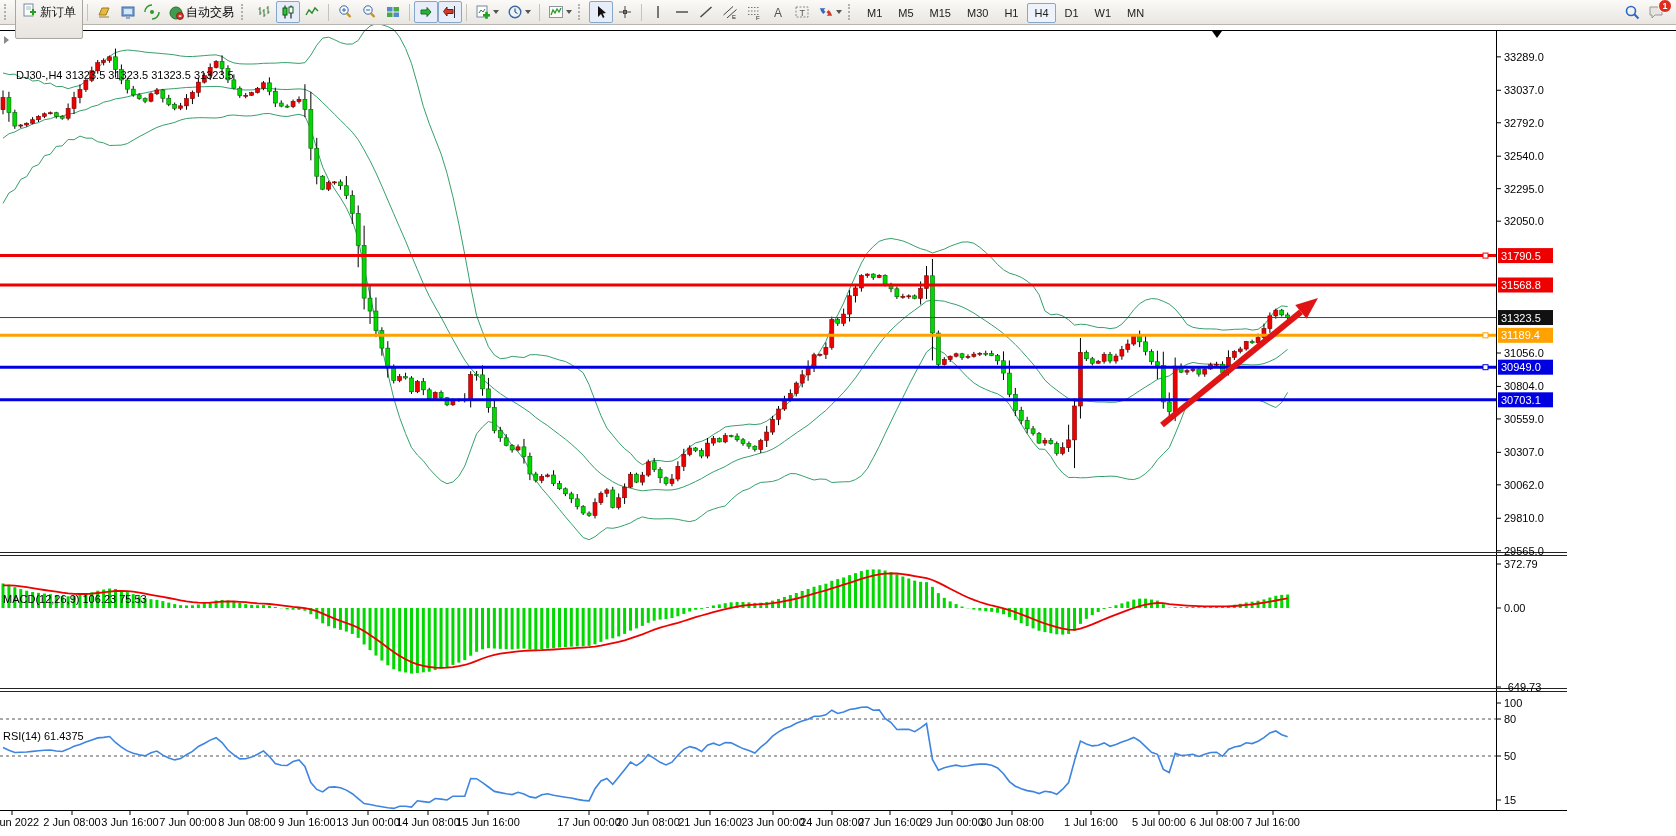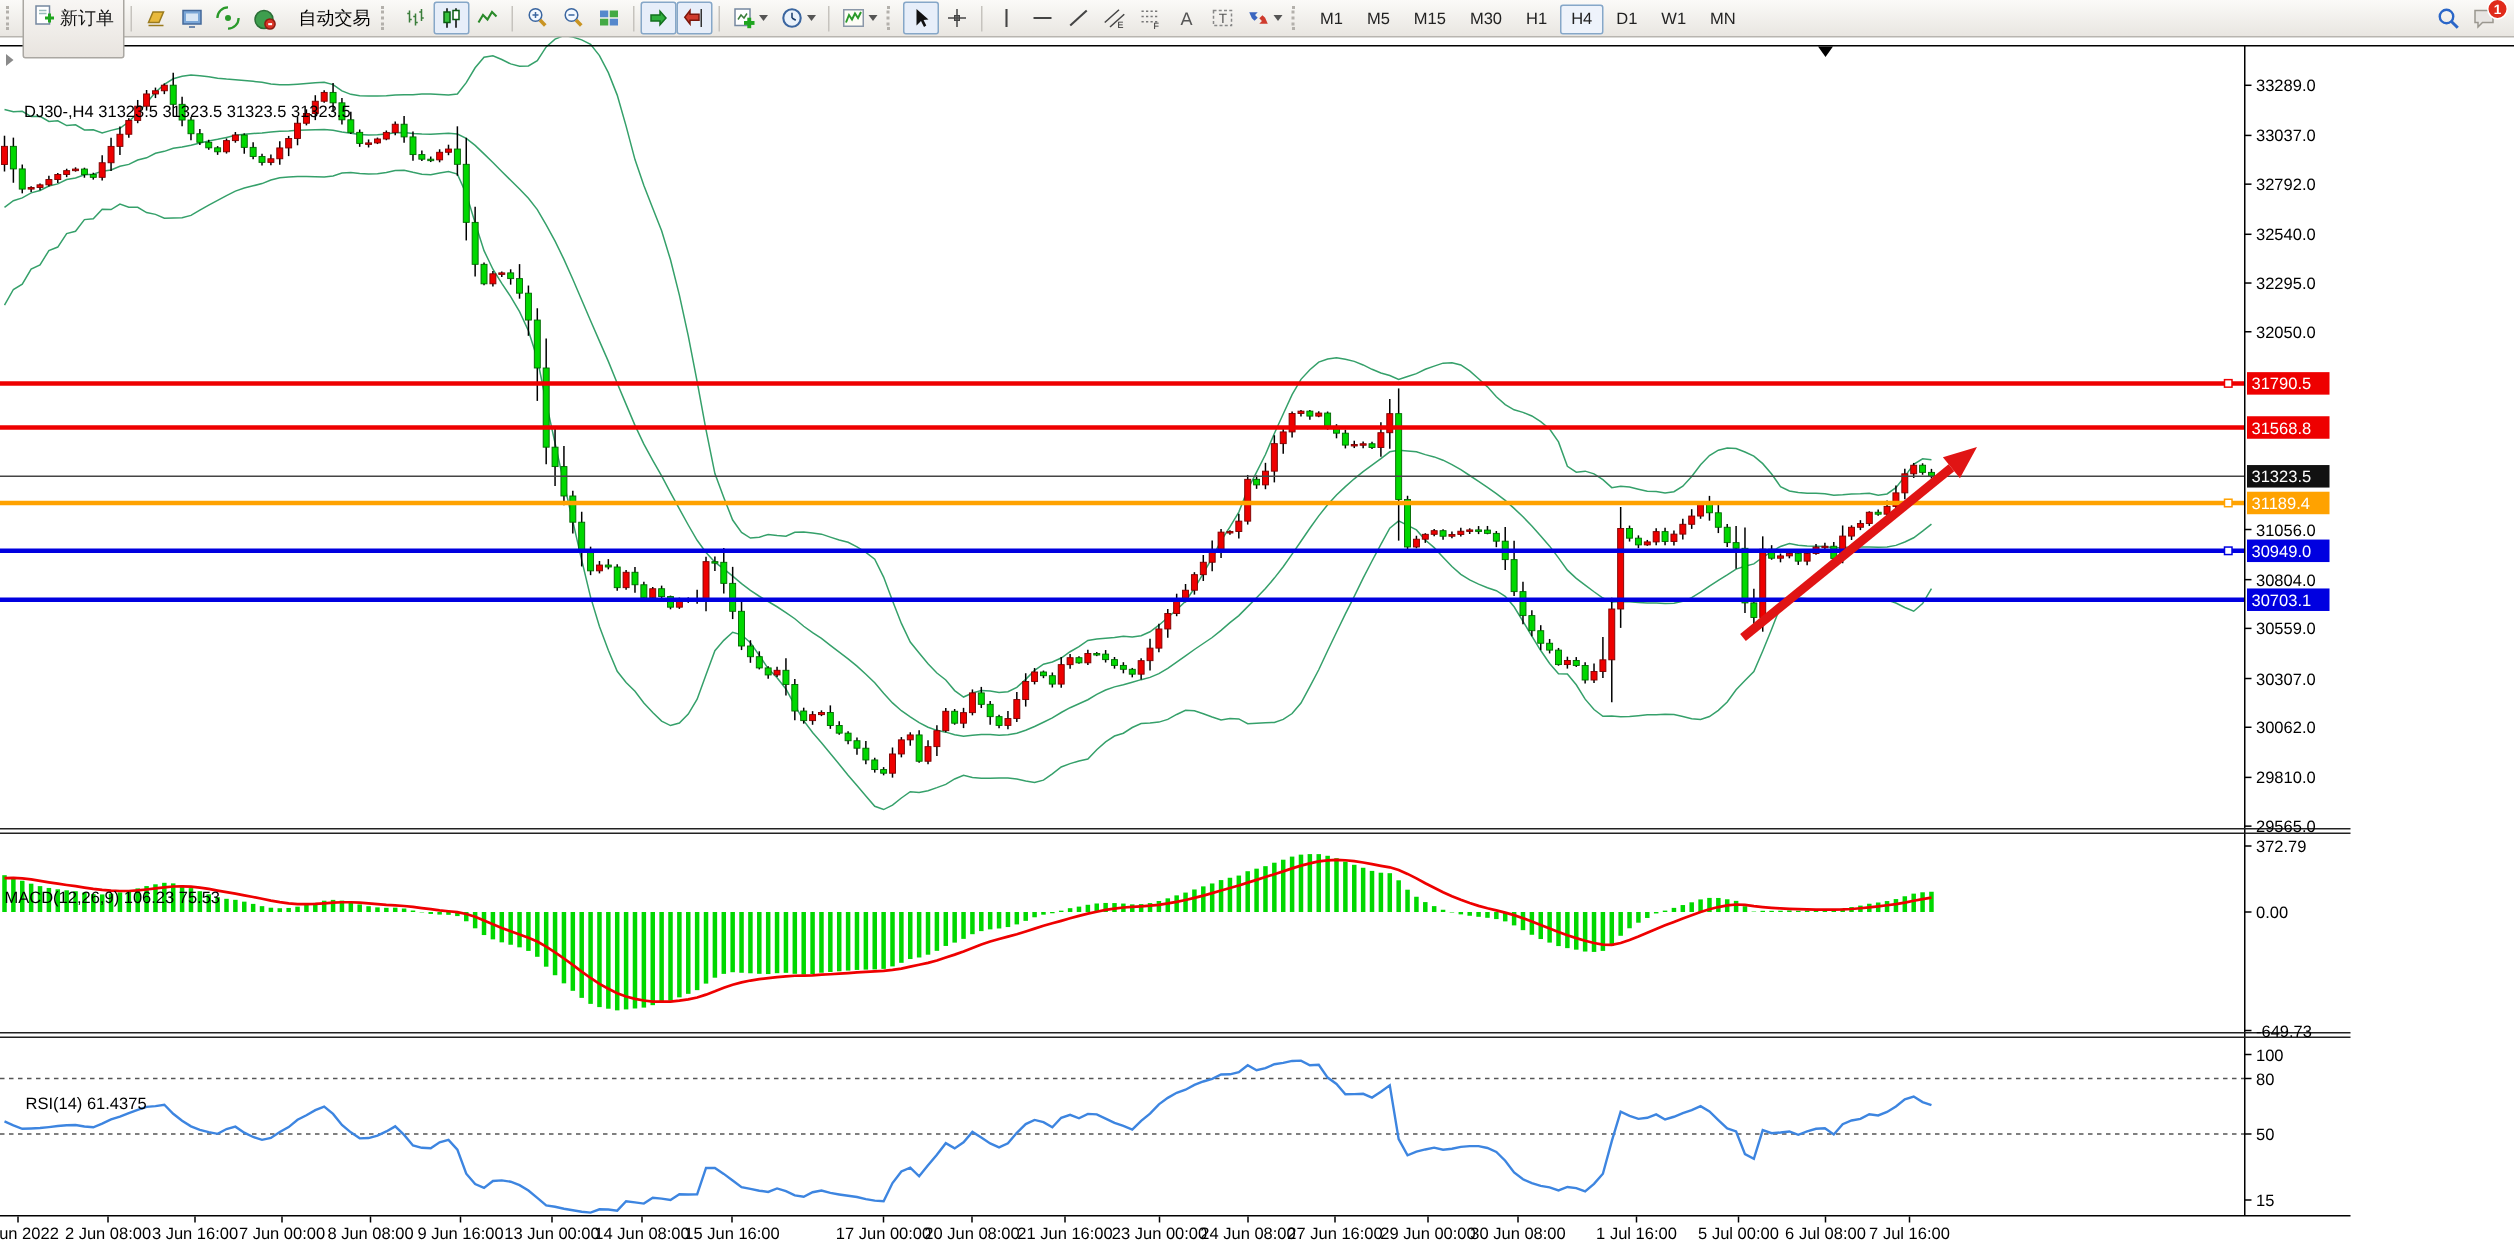--- a/index.html
+++ b/index.html
@@ -66,21 +66,21 @@
         <line x1="6" y1="14" x2="10" y2="14" stroke="#44699a"></line>
       </svg>
   </span>
   <span class="tbtn">
     <svg width="16" height="16">
         <circle cx="8" cy="8" r="2" fill="#2a9a2a"></circle>
         <path d="M3,13 A7,7 0 0 1 3,3" fill="none" stroke="#2a9a2a" stroke-width="1.5" transform="rotate(45 8 8)"></path>
         <path d="M13,3 A7,7 0 0 1 13,13" fill="none" stroke="#2a9a2a" stroke-width="1.5" transform="rotate(45 8 8)"></path>
       </svg>
   </span>
-  <span class="tbtn" style="width:auto;padding:0 4px;gap:15px">
+  <span class="tbtn" style="width:auto;padding:0 4px;gap:2px">
     <svg width="15" height="15">
         <circle cx="7" cy="8" r="6" fill="#3e9e4e" stroke="#2a6e36"></circle>
         <circle cx="11" cy="11" r="3.4" fill="#d93325" stroke="#8d1d12"></circle>
         <rect x="9.8" y="10.4" width="2.6" height="1.4" fill="#fff"></rect>
       </svg>
     <span style="font-size:12px">自动交易</span>
   </span>
 
   <div class="tgrip"></div>
 
@@ -255,21 +255,21 @@
     <svg width="17" height="16">
         <path d="M2,3 h12 v8 h-7 l-3,3 v-3 h-2 z" fill="#e7e5e2" stroke="#9a978f"></path>
       </svg>
     <span class="badge">1</span>
   </span>
 </div>
 
 <div class="octri"></div>
 <div class="overlay" style="left:16px;top:33px;">DJ30-,H4 31323.5 31323.5 31323.5 31323.5</div>
 <div class="overlay" style="left:3px;top:557px;">MACD(12,26,9) 106.23 75.53</div>
-<div class="overlay" style="left:17px;top:694px;">RSI(14) 61.4375</div>
+<div class="overlay" style="left:3px;top:694px;">RSI(14) 61.4375</div>
 
 <svg id="chart-svg" width="1676" height="836">
     <g>
       <polyline points="3,73.0 8.92,74.5 14.84,74.2 20.759999999999998,77.7 26.68,77.5 32.6,81.0 38.52,80.5 44.440000000000005,83.7 50.36000000000001,83.2 56.28000000000001,86.6 62.20000000000001,86.5 68.12,88.7 74.04,86.9 79.96000000000001,85.5 85.88000000000001,81.2 91.80000000000001,75.1 97.72000000000001,68.6 103.64000000000001,61.5 109.56000000000002,56.3 115.48000000000002,52.5 121.40000000000002,50.9 127.32000000000002,50.0 133.24,50.5 139.16,51.2 145.07999999999998,52.1 150.99999999999997,52.7 156.91999999999996,53.1 162.83999999999995,53.7 168.75999999999993,54.2 174.67999999999992,54.9 180.5999999999999,56.0 186.5199999999999,56.5 192.43999999999988,56.5 198.35999999999987,56.1 204.27999999999986,55.6 210.19999999999985,55.1 216.11999999999983,54.9 222.03999999999982,56.4 227.9599999999998,60.6 233.8799999999998,62.9 239.79999999999978,63.8 245.71999999999977,64.0 251.63999999999976,64.0 257.5599999999998,63.8 263.4799999999998,63.3 269.3999999999998,63.2 275.3199999999998,63.1 281.23999999999984,62.7 287.15999999999985,62.6 293.07999999999987,63.0 298.9999999999999,63.4 304.9199999999999,62.7 310.8399999999999,55.1 316.75999999999993,45.2 322.67999999999995,38.1 328.59999999999997,37.2 334.52,39.7 340.44,42.6 346.36,44.1 352.28000000000003,44.0 358.20000000000005,40.5 364.12000000000006,31.3 370.0400000000001,26.1 375.9600000000001,23.7 381.8800000000001,24.7 387.8000000000001,26.6 393.72000000000014,29.6 399.64000000000016,37.1 405.5600000000002,48.4 411.4800000000002,63.4 417.4000000000002,84.1 423.3200000000002,106.4 429.24000000000024,123.6 435.16000000000025,138.8 441.08000000000027,153.9 447.0000000000003,173.2 452.9200000000003,196.7 458.8400000000003,223.9 464.76000000000033,254.4 470.68000000000035,286.6 476.60000000000036,315.7 482.5200000000004,331.7 488.4400000000004,346.7 494.3600000000004,355.0 500.2800000000004,358.7 506.20000000000044,358.1 512.1200000000005,356.3 518.0400000000004,357.0 523.9600000000004,357.5 529.8800000000003,354.8 535.8000000000003,354.6 541.7200000000003,355.3 547.6400000000002,356.1 553.5600000000002,358.1 559.4800000000001,360.0 565.4000000000001,361.5 571.32,364.6 577.24,368.3 583.16,372.8 589.0799999999999,384.7 594.9999999999999,400.5 600.9199999999998,415.6 606.8399999999998,428.0 612.7599999999998,435.3 618.6799999999997,442.5 624.5999999999997,448.7 630.5199999999996,453.3 636.4399999999996,460.4 642.3599999999996,464.7 648.2799999999995,462.0 654.1999999999995,460.4 660.1199999999994,460.6 666.0399999999994,461.6 671.9599999999994,461.1 677.8799999999993,458.2 683.7999999999993,452.9 689.7199999999992,446.9 695.6399999999992,442.8 701.5599999999991,441.3 707.4799999999991,438.7 713.3999999999991,434.5 719.319999999999,431.1 725.239999999999,427.0 731.159999999999,426.0 737.0799999999989,425.5 742.9999999999989,425.0 748.9199999999988,424.1 754.8399999999988,424.6 760.7599999999987,423.8 766.6799999999987,421.2 772.5999999999987,416.8 778.5199999999986,411.7 784.4399999999986,406.5 790.3599999999985,400.8 796.2799999999985,392.2 802.1999999999985,382.2 808.1199999999984,372.0 814.0399999999984,360.5 819.9599999999983,351.3 825.8799999999983,341.4 831.7999999999982,326.3 837.7199999999982,314.8 843.6399999999982,303.0 849.5599999999981,289.0 855.4799999999981,276.0 861.399999999998,263.1 867.319999999998,252.9 873.239999999998,246.5 879.1599999999979,241.4 885.0799999999979,239.3 890.9999999999978,238.5 896.9199999999978,239.5 902.8399999999978,240.9 908.7599999999977,243.3 914.6799999999977,246.2 920.5999999999976,248.7 926.5199999999976,250.3 932.4399999999976,253.0 938.3599999999975,251.0 944.2799999999975,249.1 950.1999999999974,246.2 956.1199999999974,244.1 962.0399999999973,242.1 967.9599999999973,241.9 973.8799999999973,243.3 979.7999999999972,247.3 985.7199999999972,252.5 991.6399999999971,257.9 997.5599999999971,264.5 1003.4799999999971,269.7 1009.399999999997,273.2 1015.319999999997,274.9 1021.2399999999969,277.3 1027.159999999997,281.1 1033.079999999997,286.0 1038.999999999997,294.6 1044.9199999999971,310.9 1050.8399999999972,314.8 1056.7599999999973,314.1 1062.6799999999973,315.9 1068.5999999999974,319.8 1074.5199999999975,325.1 1080.4399999999976,324.2 1086.3599999999976,324.6 1092.2799999999977,326.1 1098.1999999999978,327.5 1104.1199999999978,327.6 1110.039999999998,328.6 1115.959999999998,327.8 1121.879999999998,324.1 1127.7999999999981,317.7 1133.7199999999982,309.8 1139.6399999999983,303.7 1145.5599999999984,300.1 1151.4799999999984,298.6 1157.3999999999985,299.0 1163.3199999999986,301.3 1169.2399999999986,304.1 1175.1599999999987,309.1 1181.0799999999988,316.0 1186.9999999999989,324.4 1192.919999999999,327.3 1198.839999999999,328.4 1204.759999999999,328.9 1210.6799999999992,328.9 1216.5999999999992,329.1 1222.5199999999993,330.1 1228.4399999999994,329.8 1234.3599999999994,329.3 1240.2799999999995,329.2 1246.1999999999996,328.8 1252.1199999999997,330.1 1258.0399999999997,329.3 1263.9599999999998,325.1 1269.8799999999999,317.6 1275.8,309.5 1281.72,305.9 1287.64,306.5 " fill="none" stroke="#35a06a" stroke-width="1"></polyline>
       <polyline points="3,138.2 8.92,133.8 14.84,131.9 20.759999999999998,128.6 26.68,127.0 32.6,124.0 38.52,122.6 44.440000000000005,119.7 50.36000000000001,118.7 56.28000000000001,116.5 62.20000000000001,116.2 68.12,114.1 74.04,113.3 79.96000000000001,110.8 85.88000000000001,109.6 91.80000000000001,106.7 97.72000000000001,105.2 103.64000000000001,102.2 109.56000000000002,100.9 115.48000000000002,98.9 121.40000000000002,98.0 127.32000000000002,96.8 133.24,95.3 139.16,94.0 145.07999999999998,92.9 150.99999999999997,91.6 156.91999999999996,90.2 162.83999999999995,89.5 168.75999999999993,89.0 174.67999999999992,88.6 180.5999999999999,88.0 186.5199999999999,87.5 192.43999999999988,87.3 198.35999999999987,86.9 204.27999999999986,86.7 210.19999999999985,86.5 216.11999999999983,86.4 222.03999999999982,86.8 227.9599999999998,88.0 233.8799999999998,88.9 239.79999999999978,89.7 245.71999999999977,90.0 251.63999999999976,89.9 257.5599999999998,89.4 263.4799999999998,88.5 269.3999999999998,88.4 275.3199999999998,89.0 281.23999999999984,89.4 287.15999999999985,89.5 293.07999999999987,89.2 298.9999999999999,88.9 304.9199999999999,89.4 310.8399999999999,92.2 316.75999999999993,96.9 322.67999999999995,102.6 328.59999999999997,108.3 334.52,114.3 340.44,120.2 346.36,126.0 352.28000000000003,132.2 358.20000000000005,139.7 364.12000000000006,149.9 370.0400000000001,160.8 375.9600000000001,172.9 381.8800000000001,186.2 387.8000000000001,200.0 393.72000000000014,213.8 399.64000000000016,227.4 405.5600000000002,240.9 411.4800000000002,255.5 417.4000000000002,269.6 423.3200000000002,283.6 429.24000000000024,296.1 435.16000000000025,306.9 441.08000000000027,317.3 447.0000000000003,328.4 452.9200000000003,339.3 458.8400000000003,350.0 464.76000000000033,360.2 470.68000000000035,368.3 476.60000000000036,374.8 482.5200000000004,379.3 488.4400000000004,384.1 494.3600000000004,389.1 500.2800000000004,393.6 506.20000000000044,397.5 512.1200000000005,401.0 518.0400000000004,404.5 523.9600000000004,408.4 529.8800000000003,412.5 535.8000000000003,417.5 541.7200000000003,421.8 547.6400000000002,425.6 553.5600000000002,430.2 559.4800000000001,434.7 565.4000000000001,439.2 571.32,444.1 577.24,449.5 583.16,455.2 589.0799999999999,462.2 594.9999999999999,468.6 600.9199999999998,473.8 606.8399999999998,477.9 612.7599999999998,481.8 618.6799999999997,484.8 624.5999999999997,486.9 630.5199999999996,488.1 636.4399999999996,489.8 642.3599999999996,490.8 648.2799999999995,490.2 654.1999999999995,489.6 660.1199999999994,489.7 666.0399999999994,490.1 671.9599999999994,489.9 677.8799999999993,488.8 683.7999999999993,486.8 689.7199999999992,484.3 695.6399999999992,481.5 701.5599999999991,478.6 707.4799999999991,475.0 713.3999999999991,471.8 719.319999999999,469.2 725.239999999999,466.5 731.159999999999,462.9 737.0799999999989,460.0 742.9999999999989,457.9 748.9199999999988,456.5 754.8399999999988,454.8 760.7599999999987,453.1 766.6799999999987,451.6 772.5999999999987,449.1 778.5199999999986,445.6 784.4399999999986,441.4 790.3599999999985,437.2 796.2799999999985,433.0 802.1999999999985,429.0 808.1199999999984,425.0 814.0399999999984,420.2 819.9599999999983,415.1 825.8799999999983,410.4 831.7999999999982,404.4 837.7199999999982,398.5 843.6399999999982,392.4 849.5599999999981,385.4 855.4799999999981,377.8 861.399999999998,369.4 867.319999999998,360.8 873.239999999998,352.2 879.1599999999979,343.9 885.0799999999979,336.5 890.9999999999978,330.0 896.9199999999978,324.4 902.8399999999978,319.2 908.7599999999977,314.4 914.6799999999977,310.1 920.5999999999976,305.8 926.5199999999976,301.2 932.4399999999976,300.1 938.3599999999975,300.6 944.2799999999975,301.2 950.1999999999974,303.1 956.1199999999974,304.6 962.0399999999973,306.8 967.9599999999973,309.8 973.8799999999973,313.1 979.7999999999972,317.0 985.7199999999972,320.9 991.6399999999971,324.9 997.5599999999971,329.1 1003.4799999999971,333.6 1009.399999999997,338.9 1015.319999999997,344.5 1021.2399999999969,350.7 1027.159999999997,357.4 1033.079999999997,364.1 1038.999999999997,371.9 1044.9199999999971,380.1 1050.8399999999972,385.6 1056.7599999999973,390.1 1062.6799999999973,394.5 1068.5999999999974,398.7 1074.5199999999975,401.3 1080.4399999999976,401.0 1086.3599999999976,401.1 1092.2799999999977,401.6 1098.1999999999978,402.0 1104.1199999999978,402.0 1110.039999999998,402.3 1115.959999999998,402.1 1121.879999999998,400.9 1127.7999999999981,398.4 1133.7199999999982,394.7 1139.6399999999983,390.7 1145.5599999999984,386.9 1151.4799999999984,383.3 1157.3999999999985,379.4 1163.3199999999986,377.5 1169.2399999999986,375.9 1175.1599999999987,371.5 1181.0799999999988,367.8 1186.9999999999989,364.3 1192.919999999999,362.4 1198.839999999999,363.5 1204.759999999999,364.0 1210.6799999999992,364.1 1216.5999999999992,364.3 1222.5199999999993,365.1 1228.4399999999994,365.0 1234.3599999999994,364.7 1240.2799999999995,364.7 1246.1999999999996,364.6 1252.1199999999997,364.9 1258.0399999999997,364.7 1263.9599999999998,363.6 1269.8799999999999,361.3 1275.8,358.5 1281.72,354.1 1287.64,349.4 " fill="none" stroke="#35a06a" stroke-width="1"></polyline>
       <polyline points="3,203.4 8.92,193.0 14.84,189.5 20.759999999999998,179.4 26.68,176.6 32.6,167.0 38.52,164.7 44.440000000000005,155.7 50.36000000000001,154.2 56.28000000000001,146.4 62.20000000000001,145.9 68.12,139.5 74.04,139.7 79.96000000000001,136.1 85.88000000000001,138.1 91.80000000000001,138.2 97.72000000000001,141.7 103.64000000000001,142.9 109.56000000000002,145.5 115.48000000000002,145.3 121.40000000000002,145.1 127.32000000000002,143.6 133.24,140.1 139.16,136.7 145.07999999999998,133.6 150.99999999999997,130.4 156.91999999999996,127.4 162.83999999999995,125.3 168.75999999999993,123.9 174.67999999999992,122.4 180.5999999999999,120.0 186.5199999999999,118.5 192.43999999999988,118.0 198.35999999999987,117.7 204.27999999999986,117.7 210.19999999999985,117.9 216.11999999999983,118.0 222.03999999999982,117.3 227.9599999999998,115.4 233.8799999999998,115.0 239.79999999999978,115.6 245.71999999999977,116.0 251.63999999999976,115.8 257.5599999999998,115.0 263.4799999999998,113.7 269.3999999999998,113.5 275.3199999999998,114.9 281.23999999999984,116.1 287.15999999999985,116.5 293.07999999999987,115.3 298.9999999999999,114.3 304.9199999999999,116.1 310.8399999999999,129.3 316.75999999999993,148.6 322.67999999999995,167.1 328.59999999999997,179.5 334.52,188.9 340.44,197.8 346.36,207.8 352.28000000000003,220.5 358.20000000000005,239.0 364.12000000000006,268.5 370.0400000000001,295.4 375.9600000000001,322.1 381.8800000000001,347.6 387.8000000000001,373.4 393.72000000000014,398.1 399.64000000000016,417.6 405.5600000000002,433.5 411.4800000000002,447.5 417.4000000000002,455.0 423.3200000000002,460.8 429.24000000000024,468.6 435.16000000000025,475.0 441.08000000000027,480.7 447.0000000000003,483.7 452.9200000000003,482.0 458.8400000000003,476.1 464.76000000000033,466.1 470.68000000000035,449.9 476.60000000000036,433.8 482.5200000000004,426.9 488.4400000000004,421.5 494.3600000000004,423.2 500.2800000000004,428.5 506.20000000000044,436.9 512.1200000000005,445.7 518.0400000000004,451.9 523.9600000000004,459.3 529.8800000000003,470.2 535.8000000000003,480.4 541.7200000000003,488.3 547.6400000000002,495.1 553.5600000000002,502.3 559.4800000000001,509.5 565.4000000000001,516.8 571.32,523.7 577.24,530.7 583.16,537.5 589.0799999999999,539.7 594.9999999999999,536.7 600.9199999999998,532.0 606.8399999999998,527.8 612.7599999999998,528.3 618.6799999999997,527.1 624.5999999999997,525.1 630.5199999999996,522.9 636.4399999999996,519.3 642.3599999999996,516.9 648.2799999999995,518.3 654.1999999999995,518.9 660.1199999999994,518.9 666.0399999999994,518.7 671.9599999999994,518.7 677.8799999999993,519.4 683.7999999999993,520.7 689.7199999999992,521.7 695.6399999999992,520.1 701.5599999999991,515.9 707.4799999999991,511.3 713.3999999999991,509.1 719.319999999999,507.3 725.239999999999,506.0 731.159999999999,499.8 737.0799999999989,494.6 742.9999999999989,490.7 748.9199999999988,488.8 754.8399999999988,485.0 760.7599999999987,482.4 766.6799999999987,482.0 772.5999999999987,481.4 778.5199999999986,479.6 784.4399999999986,476.3 790.3599999999985,473.5 796.2799999999985,473.8 802.1999999999985,475.8 808.1199999999984,478.0 814.0399999999984,480.0 819.9599999999983,479.0 825.8799999999983,479.3 831.7999999999982,482.5 837.7199999999982,482.1 843.6399999999982,481.8 849.5599999999981,481.7 855.4799999999981,479.6 861.399999999998,475.7 867.319999999998,468.7 873.239999999998,457.8 879.1599999999979,446.5 885.0799999999979,433.8 890.9999999999978,421.5 896.9199999999978,409.3 902.8399999999978,397.6 908.7599999999977,385.4 914.6799999999977,374.0 920.5999999999976,362.9 926.5199999999976,352.1 932.4399999999976,347.2 938.3599999999975,350.3 944.2799999999975,353.3 950.1999999999974,360.0 956.1199999999974,365.1 962.0399999999973,371.5 967.9599999999973,377.7 973.8799999999973,382.9 979.7999999999972,386.6 985.7199999999972,389.4 991.6399999999971,391.8 997.5599999999971,393.8 1003.4799999999971,397.5 1009.399999999997,404.5 1015.319999999997,414.2 1021.2399999999969,424.1 1027.159999999997,433.7 1033.079999999997,442.3 1038.999999999997,449.1 1044.9199999999971,449.3 1050.8399999999972,456.5 1056.7599999999973,466.1 1062.6799999999973,473.0 1068.5999999999974,477.5 1074.5199999999975,477.4 1080.4399999999976,477.8 1086.3599999999976,477.7 1092.2799999999977,477.1 1098.1999999999978,476.5 1104.1199999999978,476.5 1110.039999999998,476.1 1115.959999999998,476.4 1121.879999999998,477.7 1127.7999999999981,479.1 1133.7199999999982,479.6 1139.6399999999983,477.7 1145.5599999999984,473.6 1151.4799999999984,468.0 1157.3999999999985,459.8 1163.3199999999986,453.7 1169.2399999999986,447.7 1175.1599999999987,434.0 1181.0799999999988,419.5 1186.9999999999989,404.2 1192.919999999999,397.6 1198.839999999999,398.7 1204.759999999999,399.2 1210.6799999999992,399.3 1216.5999999999992,399.4 1222.5199999999993,400.2 1228.4399999999994,400.1 1234.3599999999994,400.2 1240.2799999999995,400.2 1246.1999999999996,400.4 1252.1199999999997,399.7 1258.0399999999997,400.1 1263.9599999999998,402.0 1269.8799999999999,405.0 1275.8,407.5 1281.72,402.4 1287.64,392.4 " fill="none" stroke="#35a06a" stroke-width="1"></polyline>
     </g>
     <g>
       <line x1="3" y1="90.47340839041317" x2="3" y2="114.33809439924246" stroke="#000000" stroke-width="1"></line>
       <rect x="1" y="97.55788361933367" width="4" height="12.123813993398727" fill="#ee0000" stroke="#7a0000" stroke-width="0.6"></rect>

